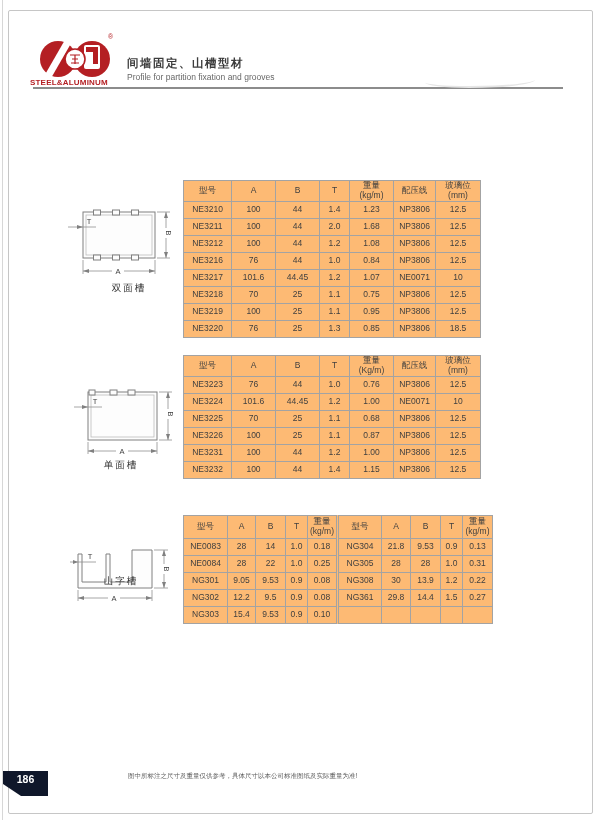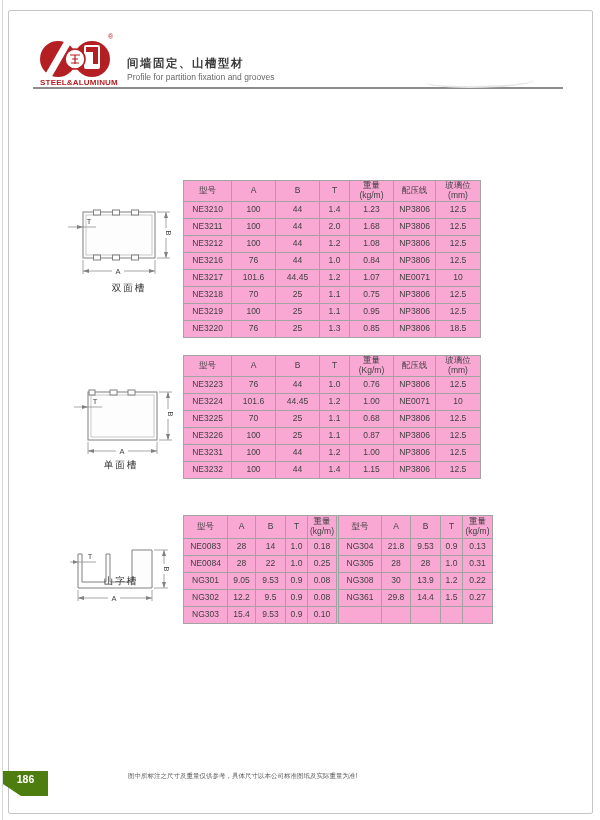--- a/index.html
+++ b/index.html
@@ -5,29 +5,29 @@
   html,body{margin:0;padding:0;background:#fff;}
   #canvas{position:relative;width:600px;height:820px;background:#fff;
           font-family:"Liberation Sans","DejaVu Sans",sans-serif;overflow:hidden;}
   .abs{position:absolute;}
   
   .edge-line{left:2px;top:0;width:1px;height:820px;background:#d7d7d7;}
   .page-border{left:8px;top:10px;width:583px;height:802px;border:1px solid #c6c6c6;border-radius:2px;}
   
   .logo-wrap{left:36px;top:34px;width:86px;height:54px;}
   .reg-mark{left:108px;top:33px;font-size:7px;color:#b41f23;}
-  .logo-text{left:30px;top:78px;width:98px;text-align:center;font-size:8px;font-weight:bold;
+  .logo-text{left:30px;top:78px;width:98px;font-size:8px;font-weight:bold;
              color:#b41f23;letter-spacing:.2px;}
   .title-cn{left:127px;top:56px;font-size:11.5px;font-weight:bold;color:#3c3c3c;letter-spacing:1.5px;}
   .title-en{left:127px;top:72px;font-size:8.5px;color:#686868;}
   .header-divider{left:33px;top:87px;width:530px;height:2px;background:#8c8c8c;}
   .swoosh{left:425px;top:74px;width:110px;height:12px;border-bottom:2px solid #e6e6e6;
           border-radius:0 0 60% 40%;}
   
-  table.spec{border-collapse:collapse;table-layout:fixed;background:#f9a8d4;}
+  table.spec{border-collapse:collapse;table-layout:fixed;background:#fdba74;}
   table.spec th,table.spec td{border:1px solid #a3a3a3;font-size:8.5px;font-weight:400;
       color:#3f3f3f;text-align:center;height:16px;line-height:1.15;padding:0 1px;overflow:hidden;}
   #table1{left:183px;top:180px;width:297px;}
   #table2{left:183px;top:355px;width:297px;}
   #table3{left:183px;top:515px;width:309px;}
   #table3 th{height:22px;}
   #table3 td:nth-child(6),#table3 th:nth-child(6){border-left:3px double #a3a3a3;}
   
   .draw{width:118px;}
   .d1{left:62px;top:200px;}
@@ -36,21 +36,21 @@
   .cap1{left:70px;top:282px;}
   .cap2{left:62px;top:459px;}
   .cap3{left:62px;top:575px;}
   .draw-caption{width:118px;text-align:center;font-size:9.5px;color:#333;letter-spacing:2px;}
   svg .prof{fill:#fdfdfd;stroke:#808080;stroke-width:1;}
   svg .inner{fill:none;stroke:#bcbcbc;stroke-width:.8;}
   svg .dim{stroke:#909090;stroke-width:.8;fill:none;}
   svg .ah{fill:#808080;stroke:none;}
   svg text{font-family:"Liberation Sans","DejaVu Sans",sans-serif;font-size:7.5px;fill:#3f3f3f;}
   
-  .page-tab{left:3px;top:771px;width:45px;height:25px;background:#4d7c0f;
+  .page-tab{left:3px;top:771px;width:45px;height:25px;background:#0f172a;
             clip-path:polygon(0 0,100% 0,100% 100%,40% 100%,0 52%);}
   .page-num{width:45px;text-align:center;font-size:10.5px;font-weight:bold;color:#fff;line-height:17px;}
   .footer-note{left:128px;top:772px;width:250px;font-size:6.5px;color:#5a5a5a;white-space:nowrap;}
 </style>
 </head>
 <body>
 
 <div id="canvas">
   <div class="abs edge-line"></div>
   <div class="abs page-border"></div>

